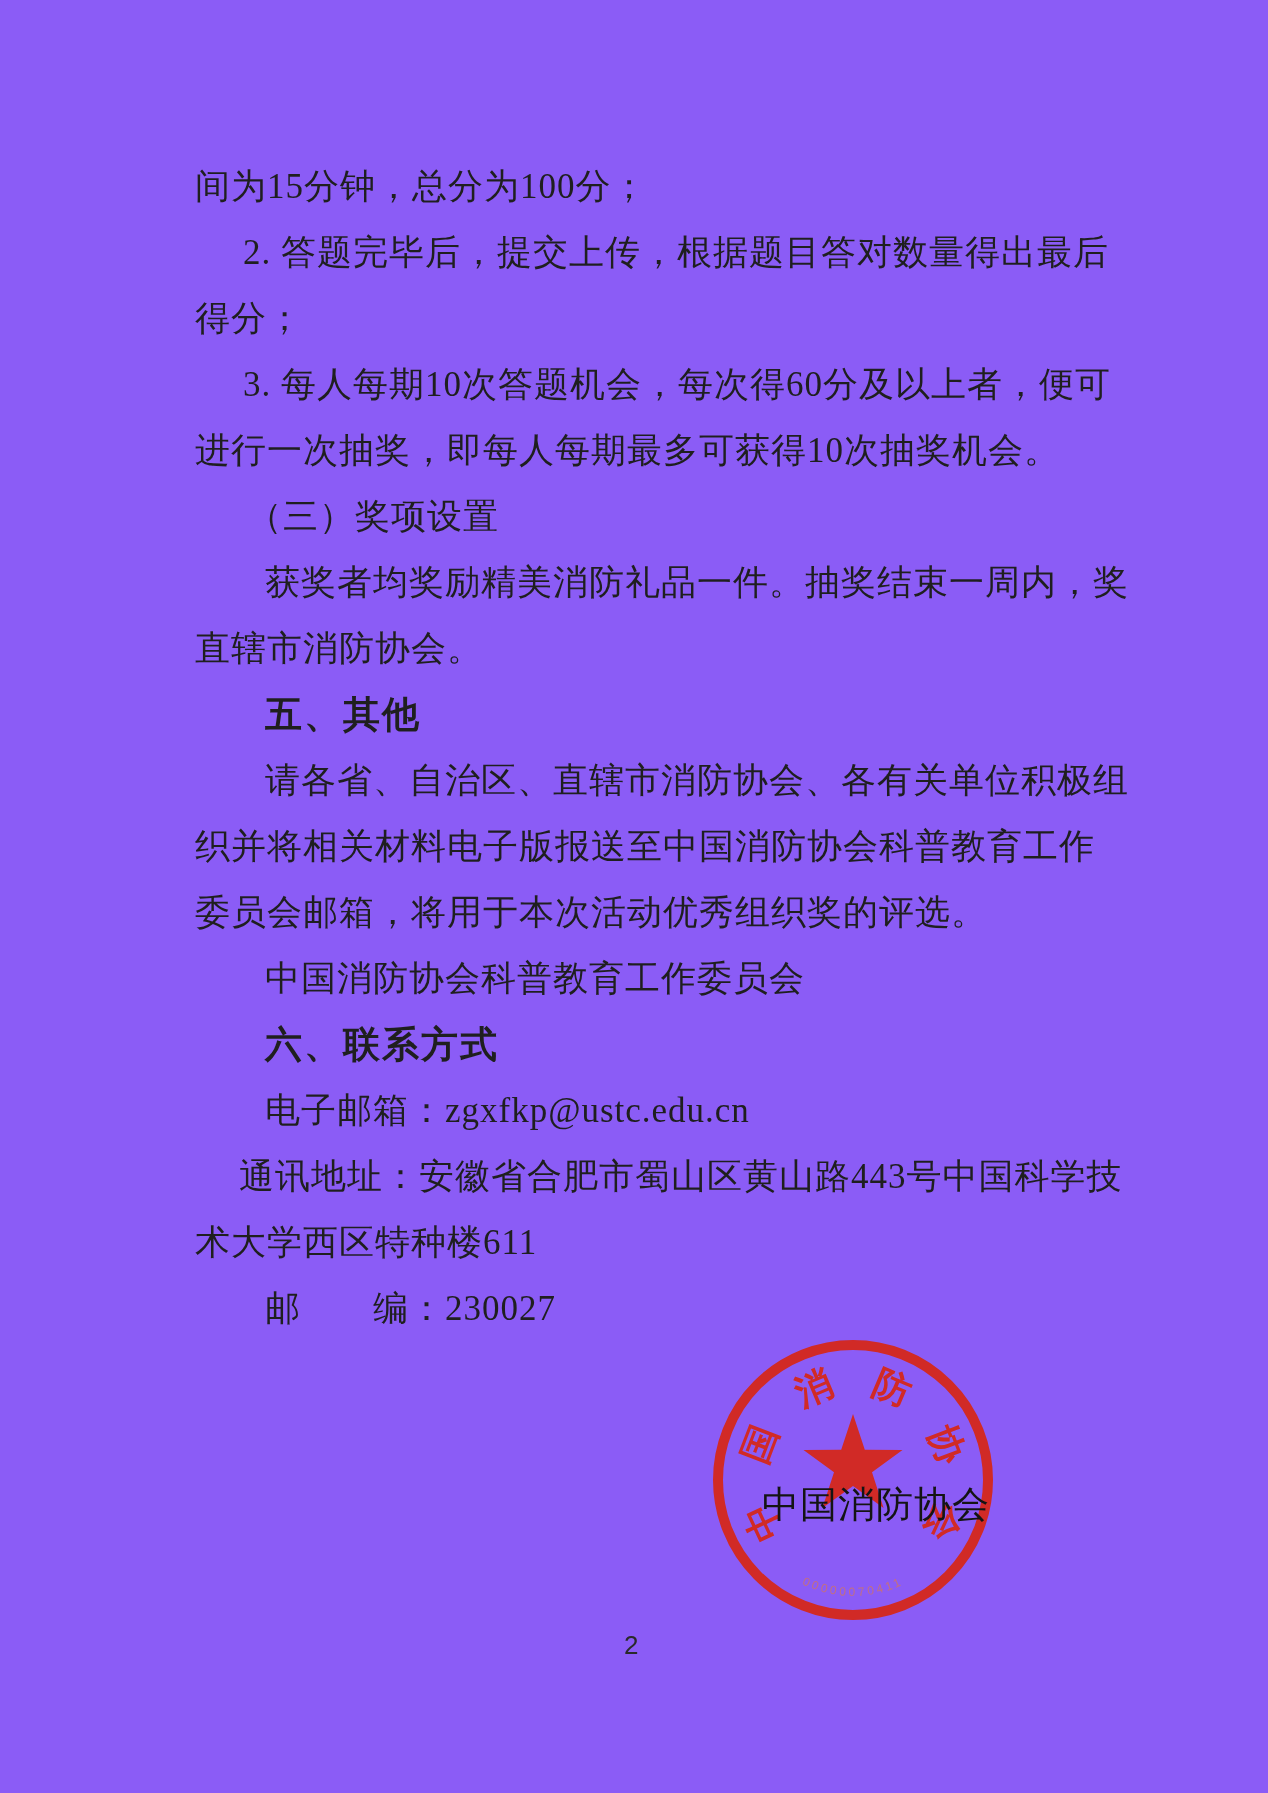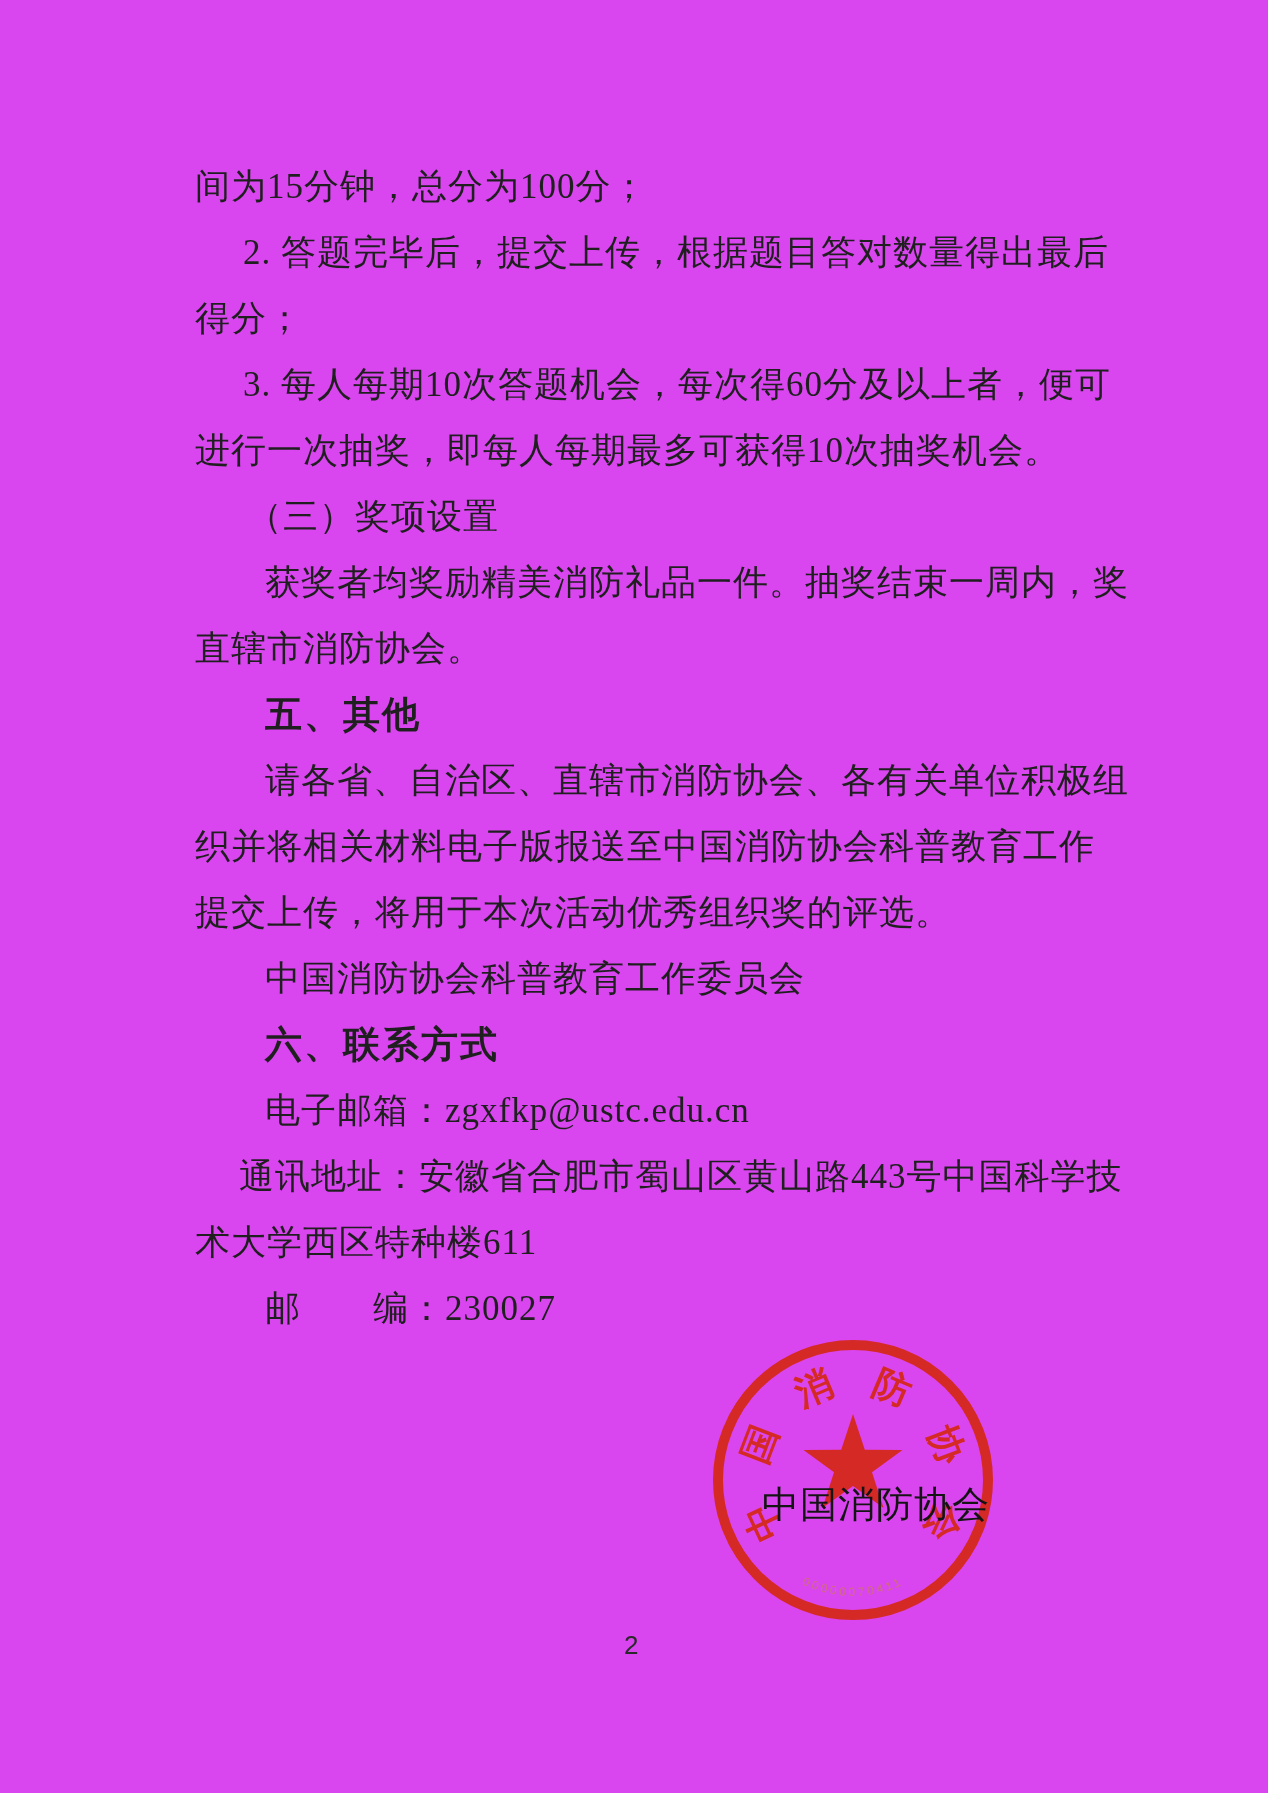--- a/index.html
+++ b/index.html
@@ -1,19 +1,19 @@
 <!DOCTYPE html>
 <html><head>
 <meta charset="utf-8">
 <style>
   html,body{margin:0;padding:0;background:#888;}
   .page{
     position:relative;
     width:1268px;height:1793px;
-    background:#d946ef;
+    background:#8b5cf6;
     overflow:hidden;
     font-family:"Liberation Serif","DejaVu Serif",serif;
     color:#1f1f1f;
   }
   .doc-body{
     position:absolute;
     left:195px;top:154px;
     width:920px;
   }
   .ln{
@@ -82,21 +82,21 @@
     <div class="ln ind-num">2. 答题完毕后，提交上传，根据题目答对数量得出最后</div>
     <div class="ln ind-none">得分；</div>
     <div class="ln ind-num">3. 每人每期10次答题机会，每次得60分及以上者，便可</div>
     <div class="ln ind-none">进行一次抽奖，即每人每期最多可获得10次抽奖机会。</div>
     <div class="ln ind-paren">（三）奖项设置</div>
     <div class="ln ind-std">获奖者均奖励精美消防礼品一件。抽奖结束一周内，奖</div>
     <div class="ln ind-none">直辖市消防协会。</div>
     <div class="ln ind-std hd">五、其他</div>
     <div class="ln ind-std">请各省、自治区、直辖市消防协会、各有关单位积极组</div>
     <div class="ln ind-none">织并将相关材料电子版报送至中国消防协会科普教育工作</div>
-    <div class="ln ind-none">提交上传，将用于本次活动优秀组织奖的评选。</div>
+    <div class="ln ind-none">委员会邮箱，将用于本次活动优秀组织奖的评选。</div>
     <div class="ln ind-std">中国消防协会科普教育工作委员会</div>
     <div class="ln ind-std hd">六、联系方式</div>
     <div class="ln ind-std">电子邮箱：zgxfkp@ustc.edu.cn</div>
     <div class="ln ind-addr">通讯地址：安徽省合肥市蜀山区黄山路443号中国科学技</div>
     <div class="ln ind-none">术大学西区特种楼611</div>
     <div class="ln ind-std">邮　　编：230027</div>
   </div>
 
   <svg class="seal-svg" viewBox="0 0 300 300" xmlns="http://www.w3.org/2000/svg">
     <circle cx="150" cy="150" r="135" fill="none" stroke="#d5281b" stroke-width="10"></circle>

